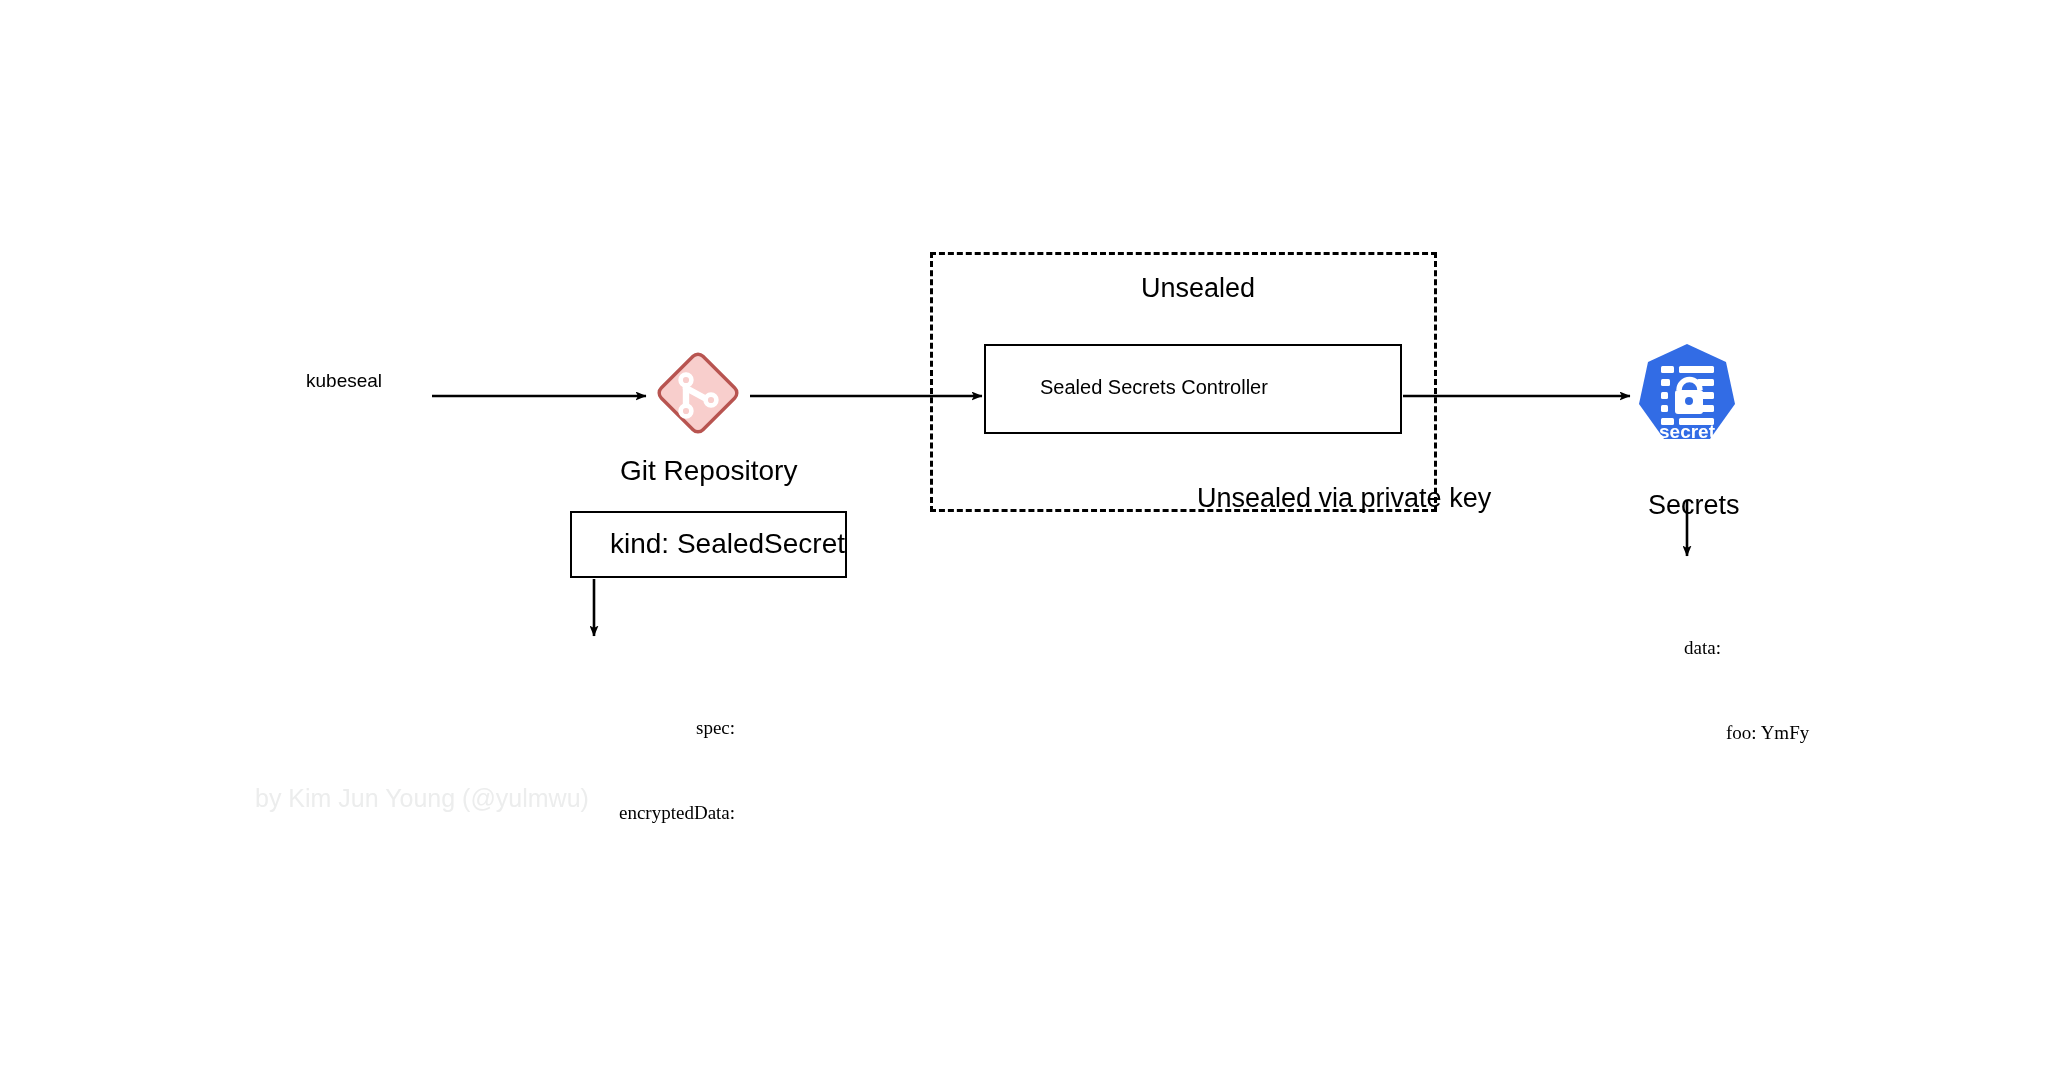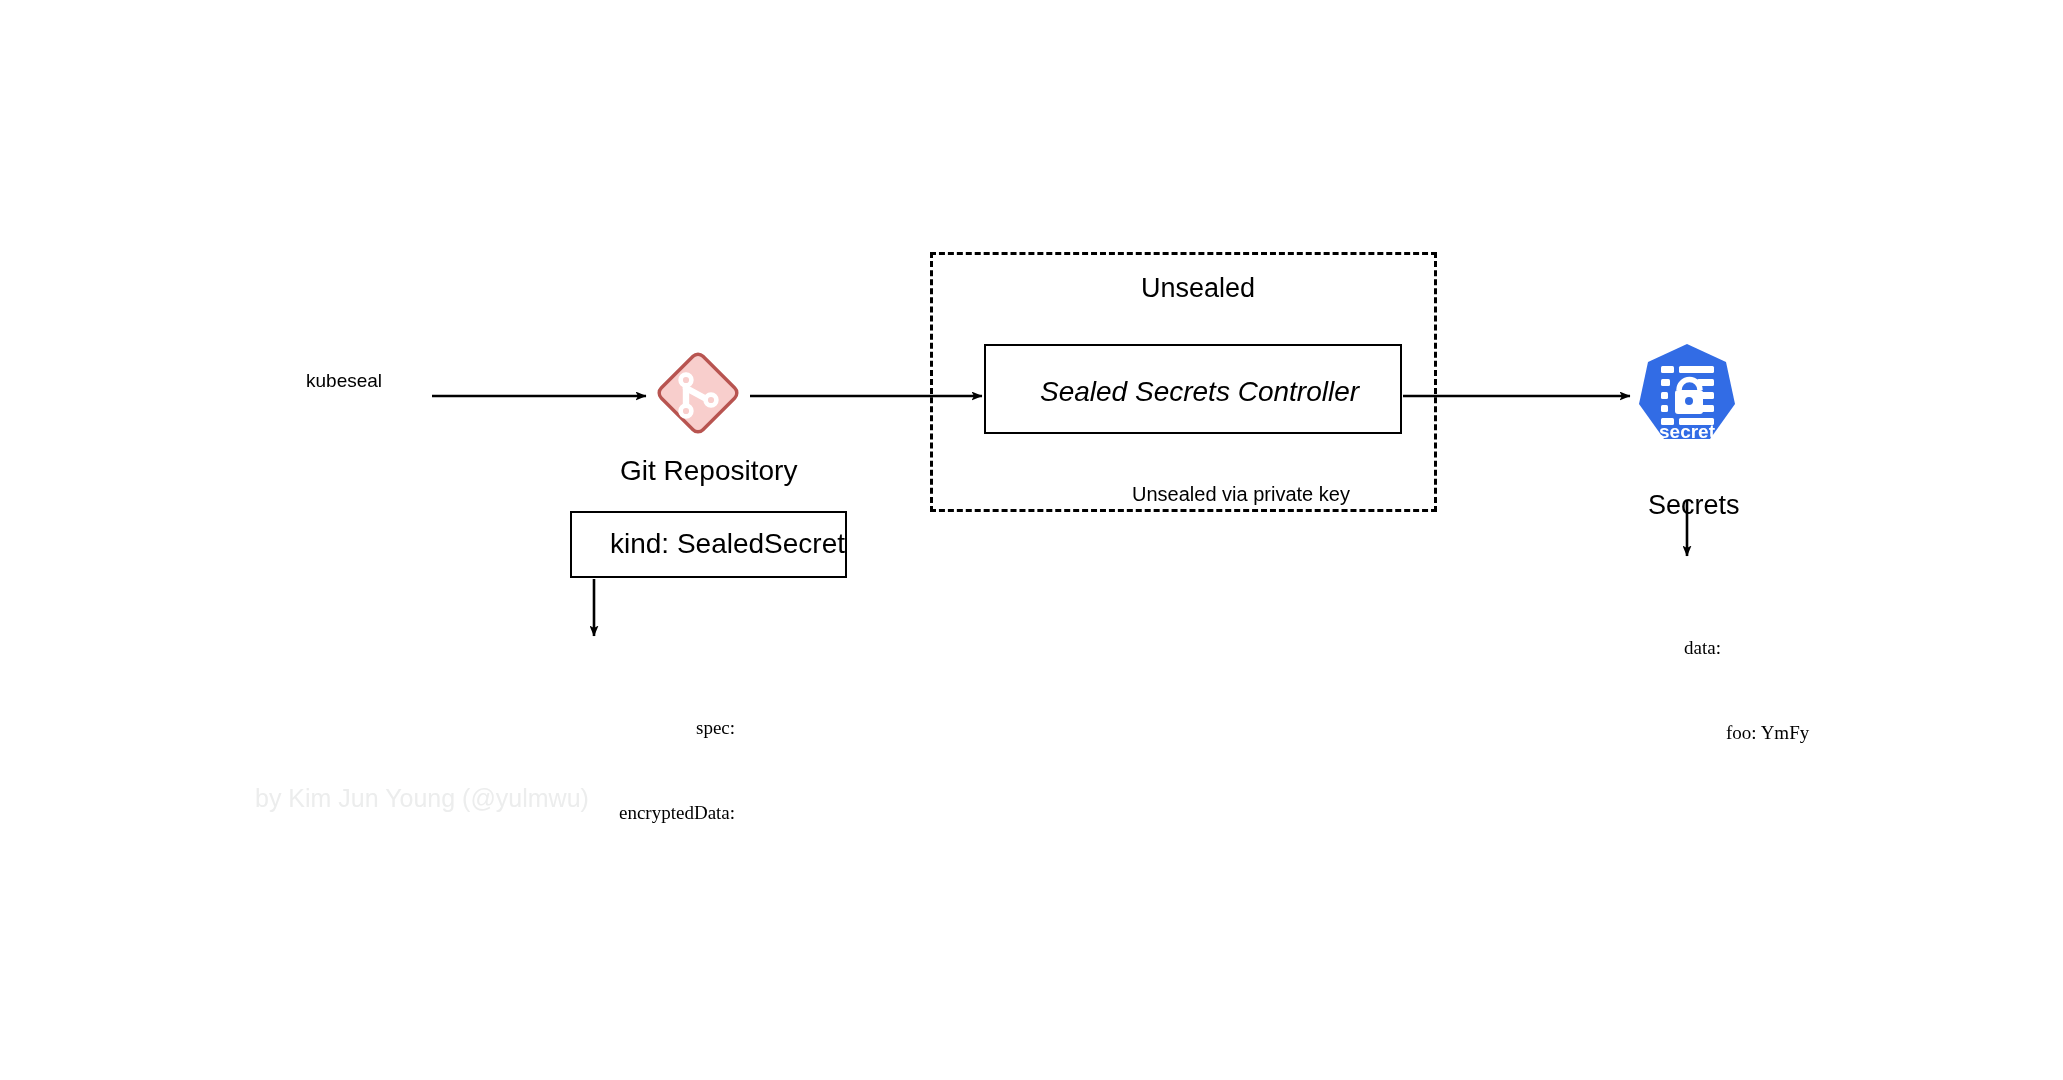--- a/index.html
+++ b/index.html
@@ -43,27 +43,26 @@
     font-size: 28px;
   }
   .label-operator {
     left: 1141px;
     top: 273px;
     font-size: 27px;
   }
   .label-controller {
     left: 1040px;
     top: 376px;
-    font-size: 28px;
-    font-style: italic;
+    font-size: 20px;
   }
   .label-unsealed {
-    left: 1132px;
+    left: 1197px;
     top: 483px;
-    font-size: 20px;
+    font-size: 27px;
   }
   .label-secrets {
     left: 1648px;
     top: 466px;
     font-size: 27px;
     margin-top: 24px;
   }
   .label-sealedsecret {
     left: 594px;
     top: 528px;

